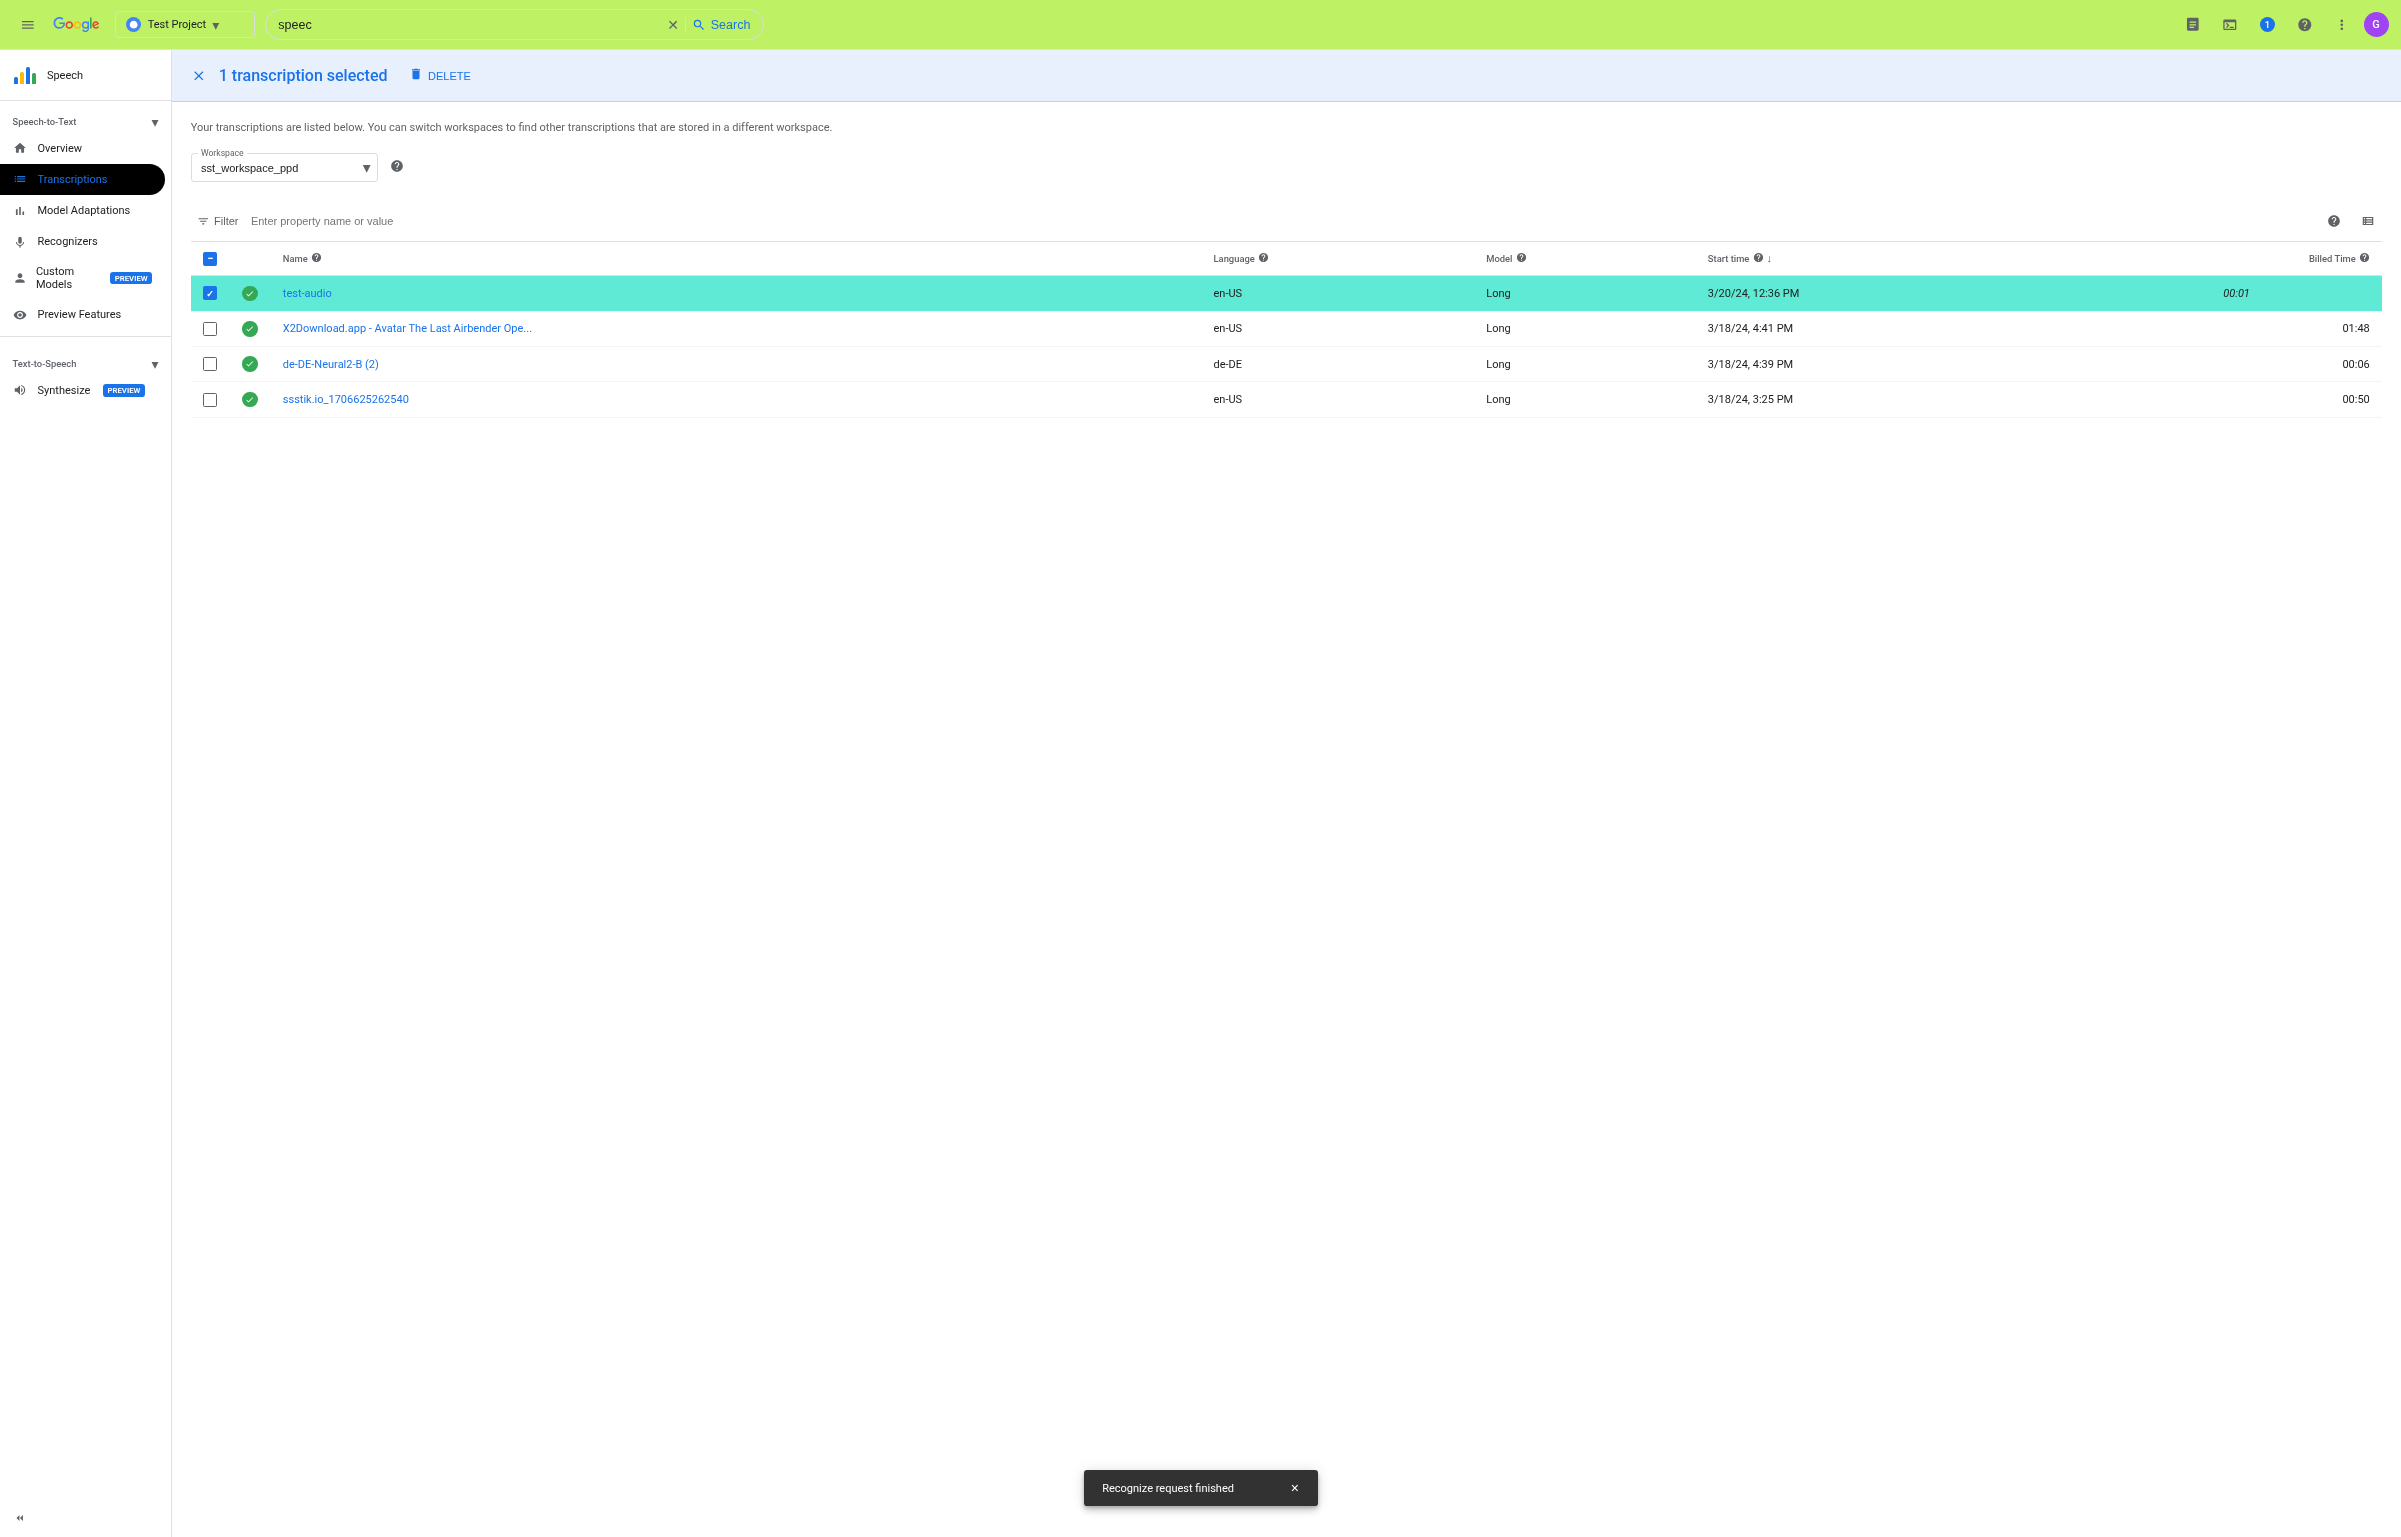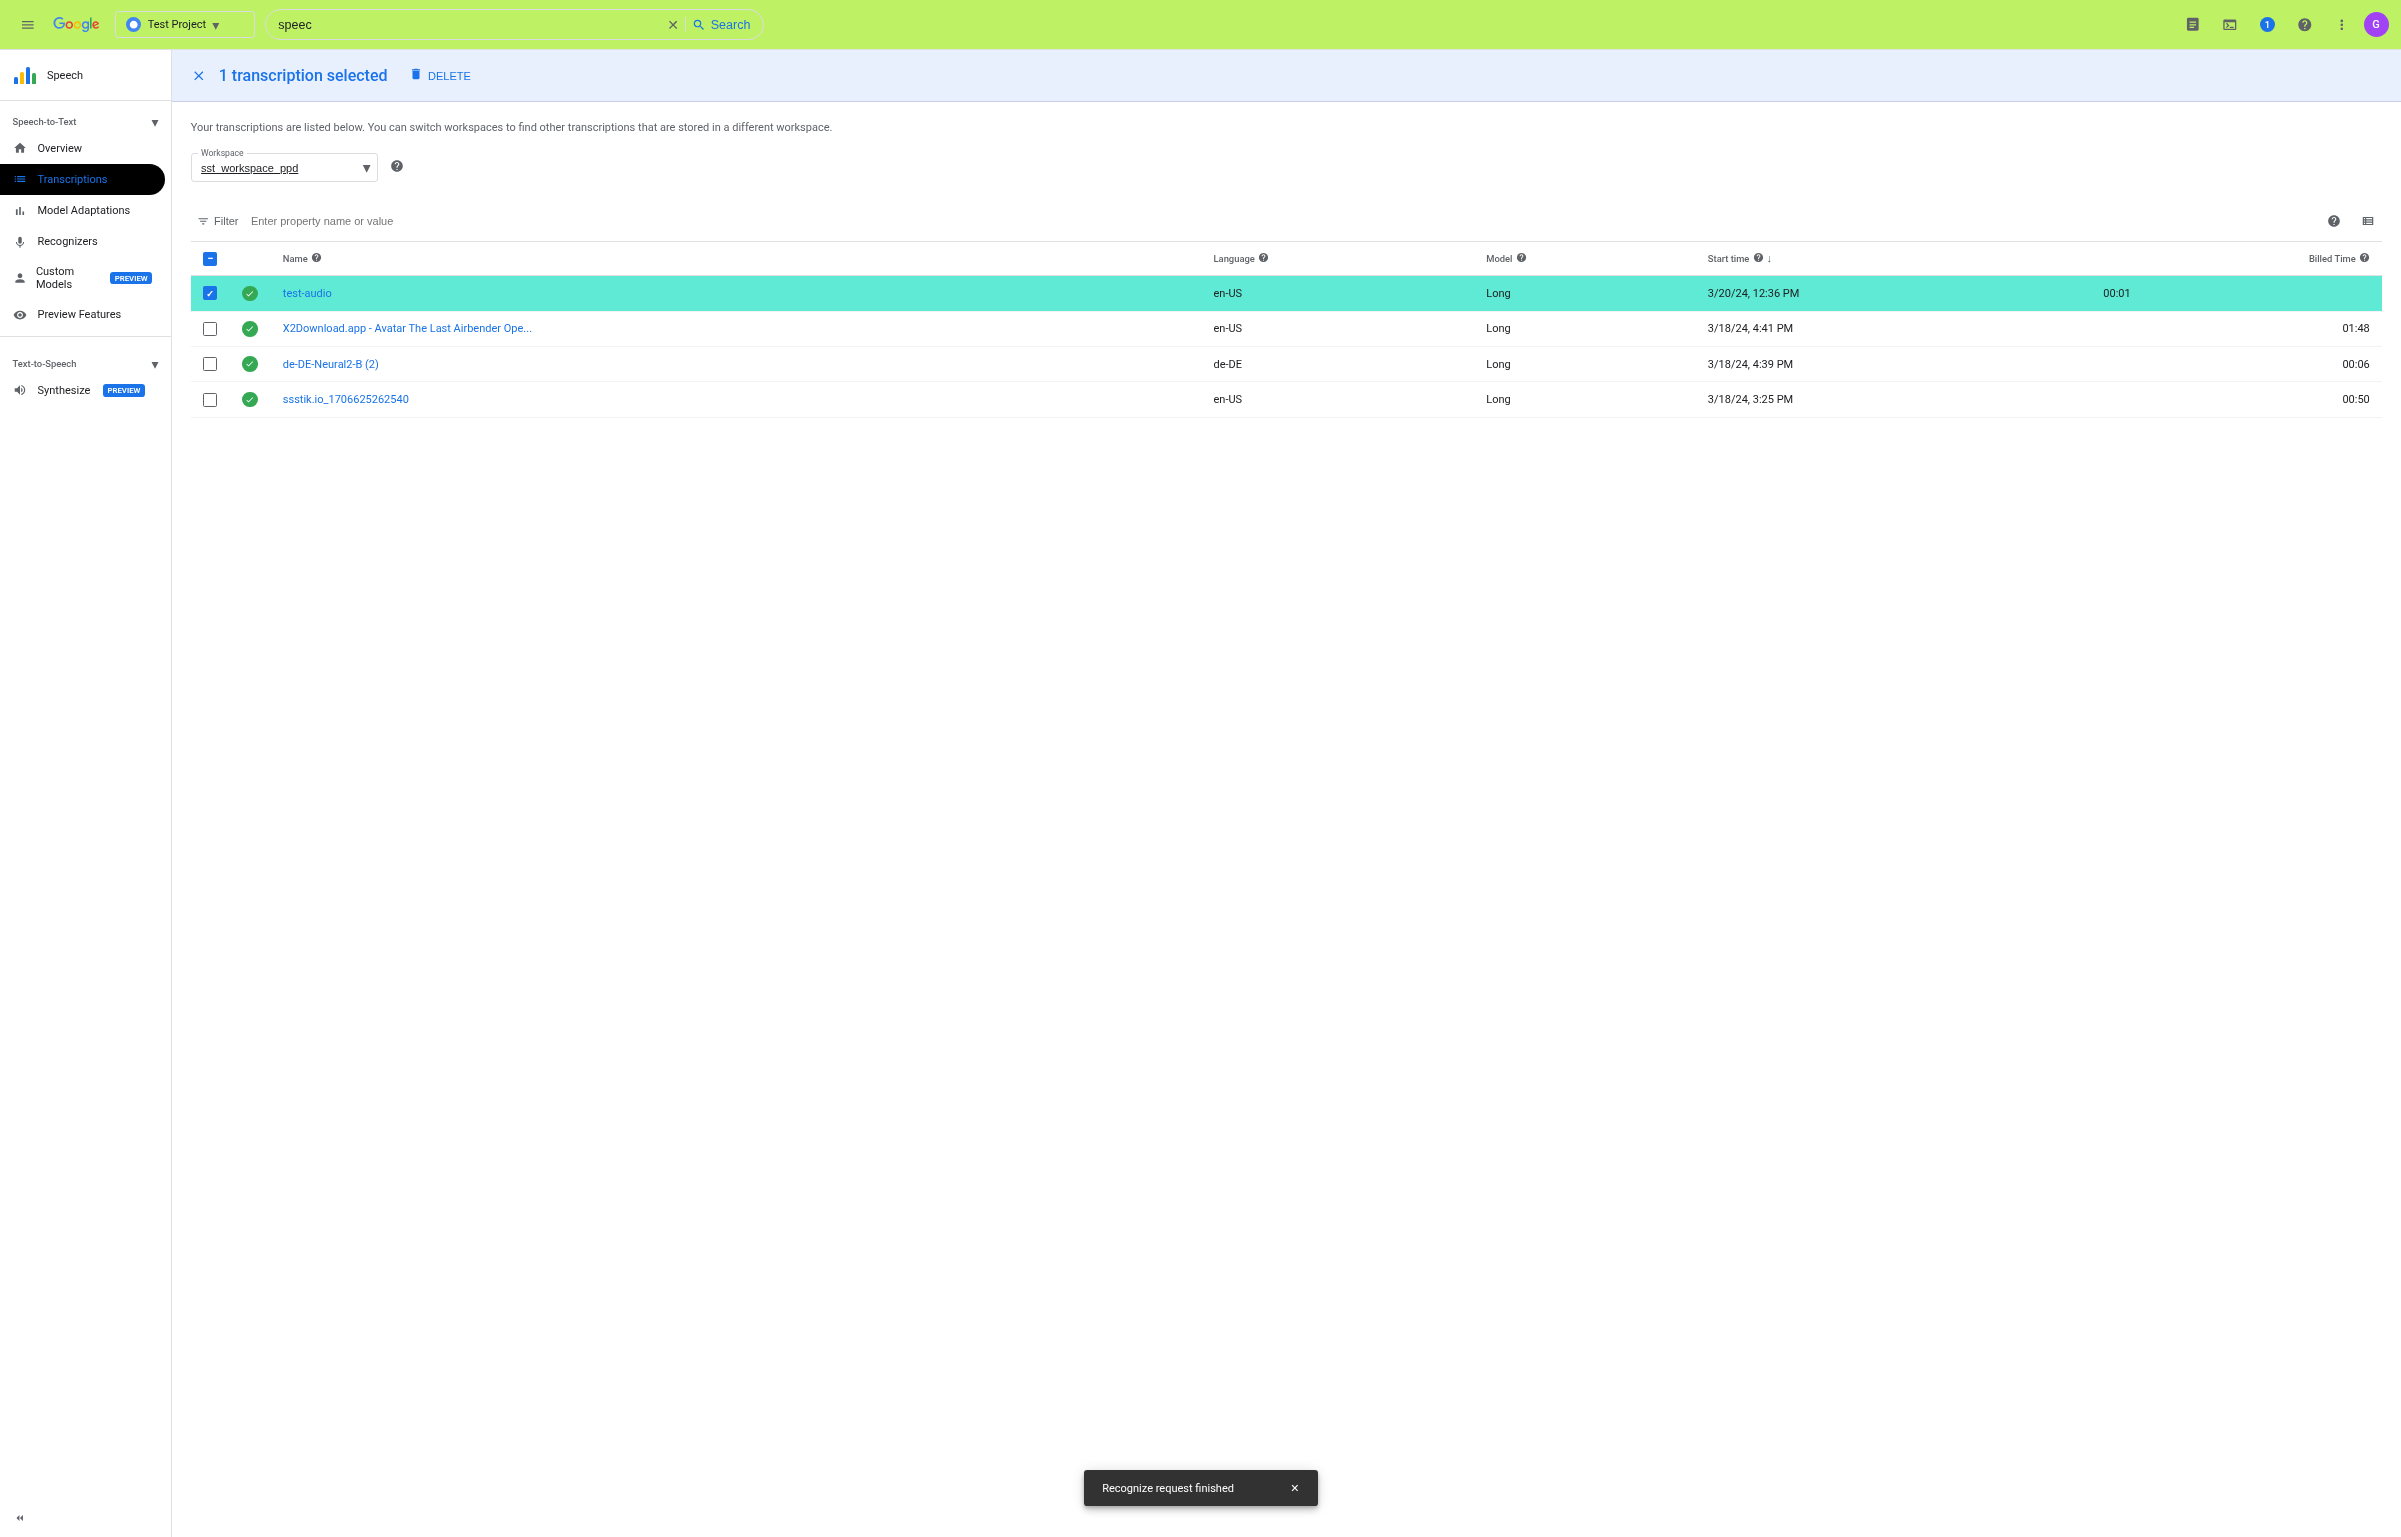--- a/index.html
+++ b/index.html
@@ -115,21 +115,21 @@
       padding: 6.2px 9.4px; border-radius: 3.1px;
     }
     .delete-icon { font-size: 14px; }
 
     
     .content-area { flex: 1; overflow-y: auto; padding: 18.7px; position: relative; }
 
     .description-text { color: #5f6368; font-size: 11px; margin-bottom: 18.7px; }
 
     
-    .workspace-container { margin-bottom: 18.7px; text-decoration: underline; }
+    .workspace-container { margin-bottom: 18.7px; }
     .workspace-select {
       appearance: none; border: none; outline: none; padding: 7.8px 31px 7.8px 9.4px;
       font-size: 11px; color: #202124; background: transparent; cursor: pointer; width: 100%;
     }
     .workspace-chevron { position: absolute; right: 6.2px; font-size: 15.6px; color: #5f6368; pointer-events: none; }
     .workspace-help { margin-left: 6.2px; color: #5f6368; cursor: pointer; font-size: 14px; }
 
     
     .filter-row {
       display: flex; align-items: center; margin-bottom: 0; padding: 6.2px 0;
@@ -506,21 +506,21 @@
                     <path d="M9 16.17L4.83 12l-1.42 1.41L9 19 21 7l-1.41-1.41z"></path>
                   </svg>
       </div>
     </td>
     <td>
       <a href="#" class="col-name">test-audio</a>
     </td>
     <td>en-US</td>
     <td>Long</td>
     <td>3/20/24, 12:36 PM</td>
-    <td style="text-align:left;">00:01</td>
+    <td style="text-align:center;font-style:italic;">00:01</td>
   </tr>
             <tr>
     <td>
       <div class="checkbox"></div>
     </td>
     <td>
       <div class="status-icon">
         <svg viewBox="0 0 24 24">
                     <path d="M9 16.17L4.83 12l-1.42 1.41L9 19 21 7l-1.41-1.41z"></path>
                   </svg>

